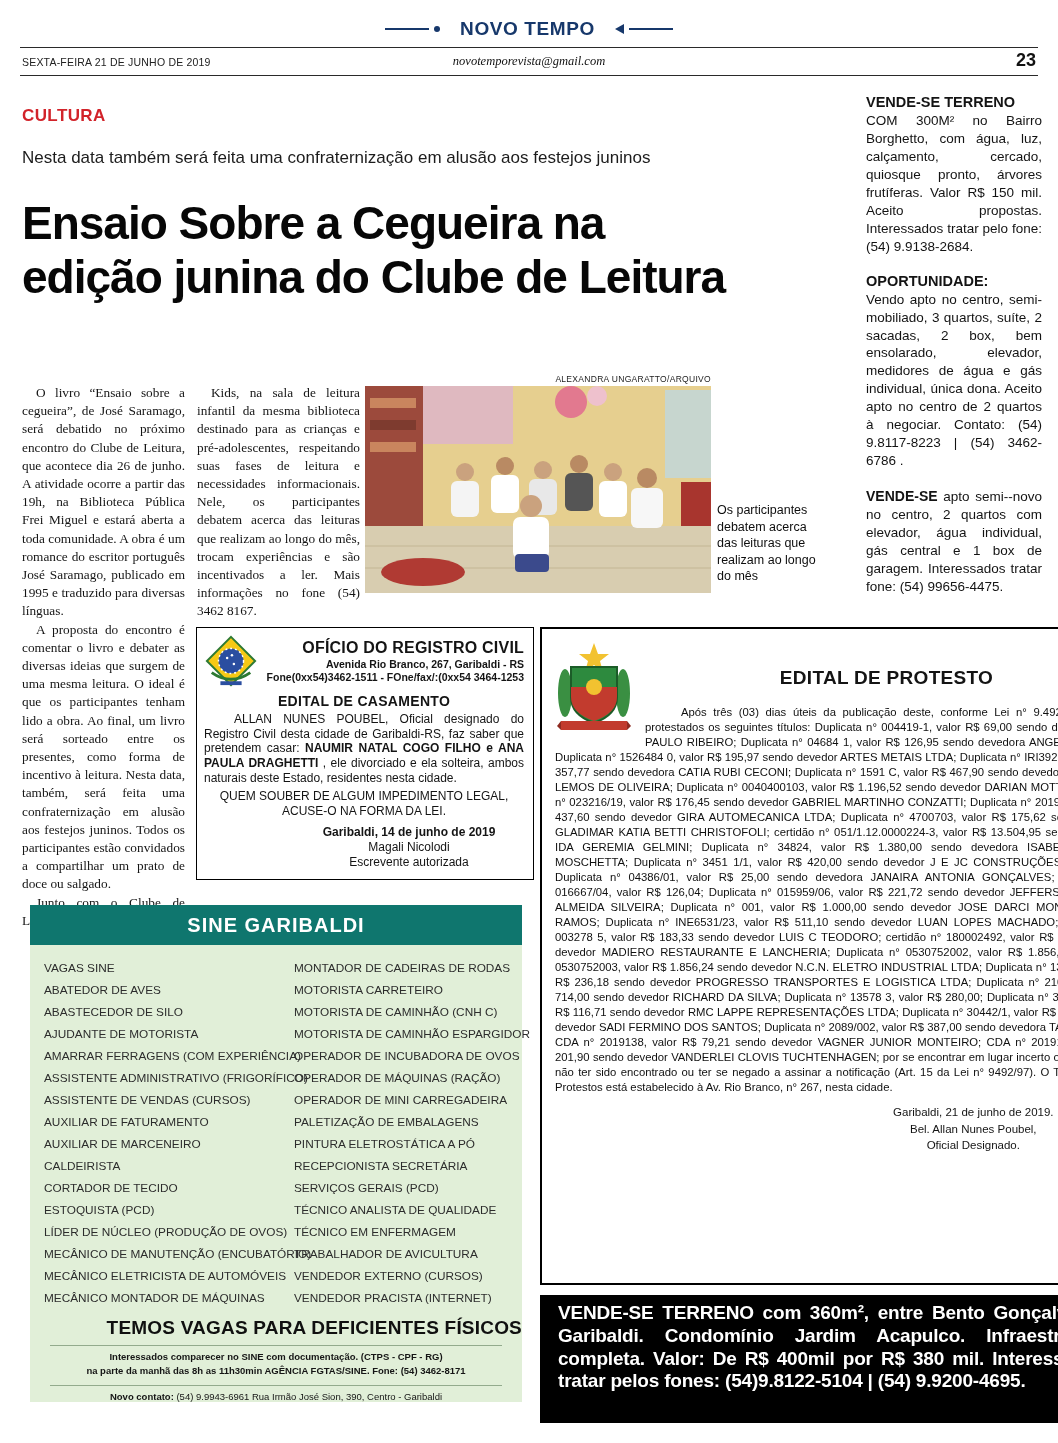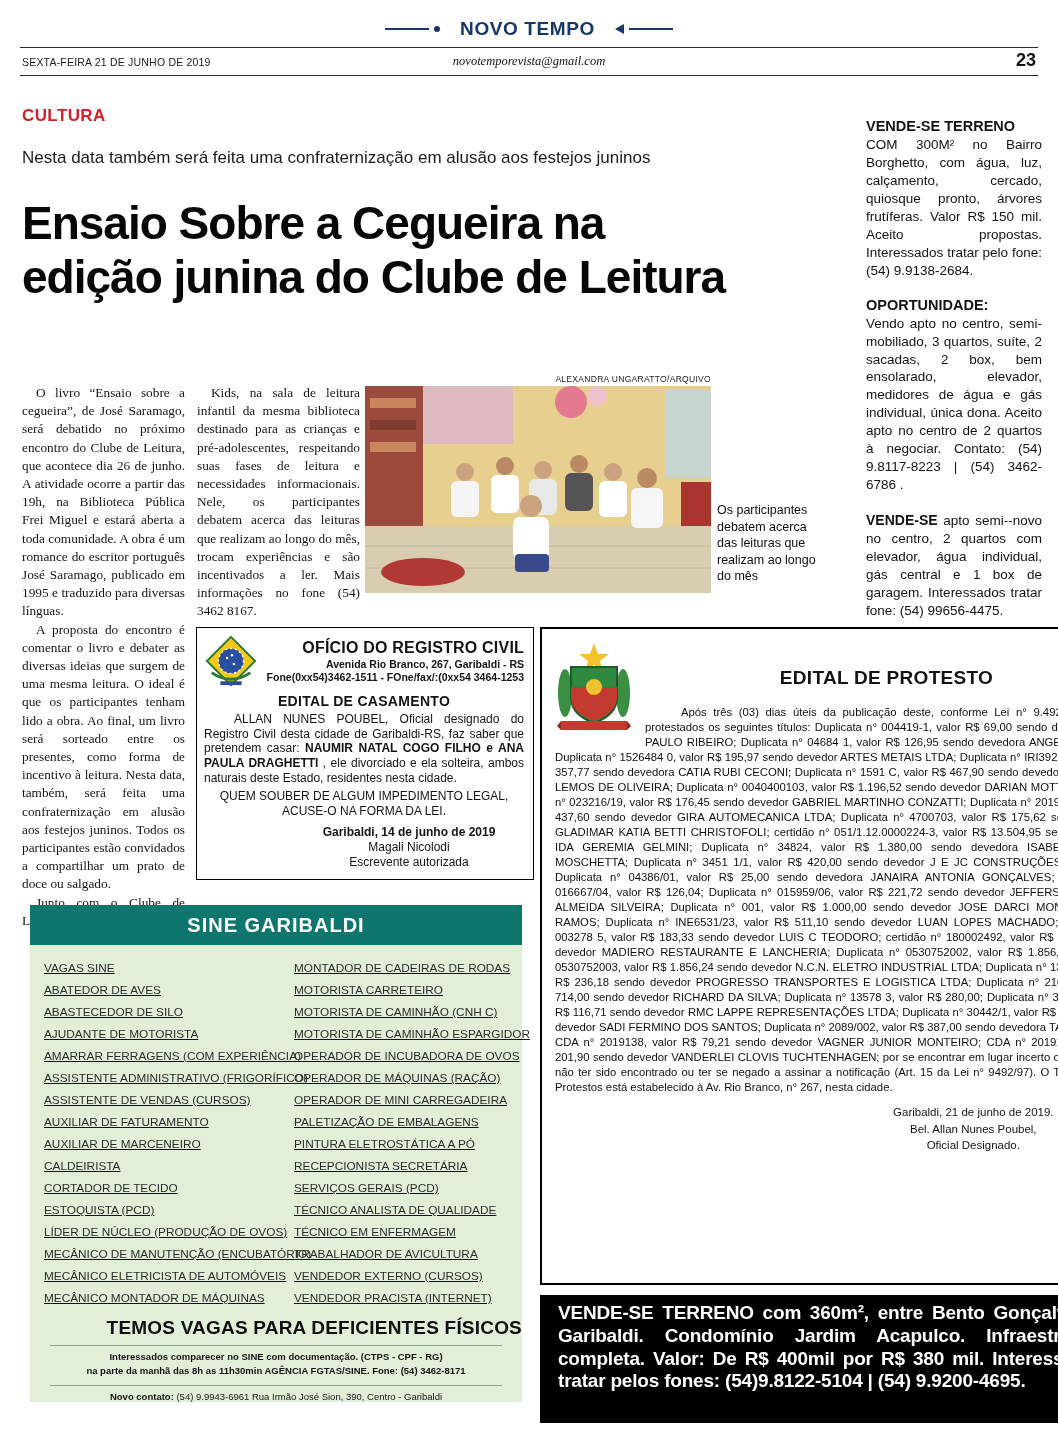--- a/index.html
+++ b/index.html
@@ -54,31 +54,31 @@
   .reg-sign .d { font-weight:bold; }
 
   
   .protesto { position:absolute; top:627px; left:540px; width:590px; height:658px; border:2px solid #000; padding:10px 0 8px 13px; overflow:hidden; }
   .prot-emblem { float:left; width:78px; height:92px; margin:2px 12px 4px 0; }
   .prot-title { text-align:center; font-size:19px; font-weight:bold; letter-spacing:.3px; margin:28px 0 16px 0; }
   .prot-body { font-size:11.3px; line-height:1.33; text-align:justify; text-indent:36px; color:#101010; }
   .prot-sign { margin-top:9px; width:46%; margin-left:50%; text-align:center; font-size:11.5px; line-height:1.4; clear:right; }
 
   
-  .classifieds { position:absolute; top:94px; left:866px; width:176px;margin-top:24px; }
+  .classifieds { position:absolute; top:94px; left:866px; width:176px; }
   .ad { margin-bottom:17px; }
   .ad-title { font-size:14.5px; font-weight:bold; margin-bottom:2px; }
   .ad-body { font-size:13.5px; line-height:1.33; text-align:justify; color:#131313; }
   .ad-inline .ad-body b { font-size:14px; }
 
   
   .sine { position:absolute; top:905px; left:30px; width:492px; height:497px; background:#e1efd8; }
   .sine-header { height:40px; background:#0f766e; color:#fff; text-align:center; line-height:40px; font-size:20px; font-weight:bold; letter-spacing:1px; }
   .sine-cols { display:flex; padding:12px 8px 0 14px; }
-  .sine-col { width:250px;text-decoration:underline; }
+  .sine-col { width:250px; }
   .sine-col + .sine-col { width:220px; }
   .sine-item { font-size:11.8px; line-height:22px; color:#2c2c2c; white-space:nowrap; }
   .sine-footer { margin-top:8px; }
   .sine-footer-title { text-align:right; font-size:19px; font-weight:bold; color:#101010; letter-spacing:.2px; }
   .sine-sep { border-top:1px solid rgba(30,70,30,.4); margin:6px 20px 4px; }
   .sine-footer-line { text-align:center; font-size:9.5px; color:#151515; line-height:1.5; }
   .sine-footer-line.f1, .sine-footer-line.f2 { font-weight:bold; }
   .sine-footer-line.f3 b { font-weight:bold; }
 
   

